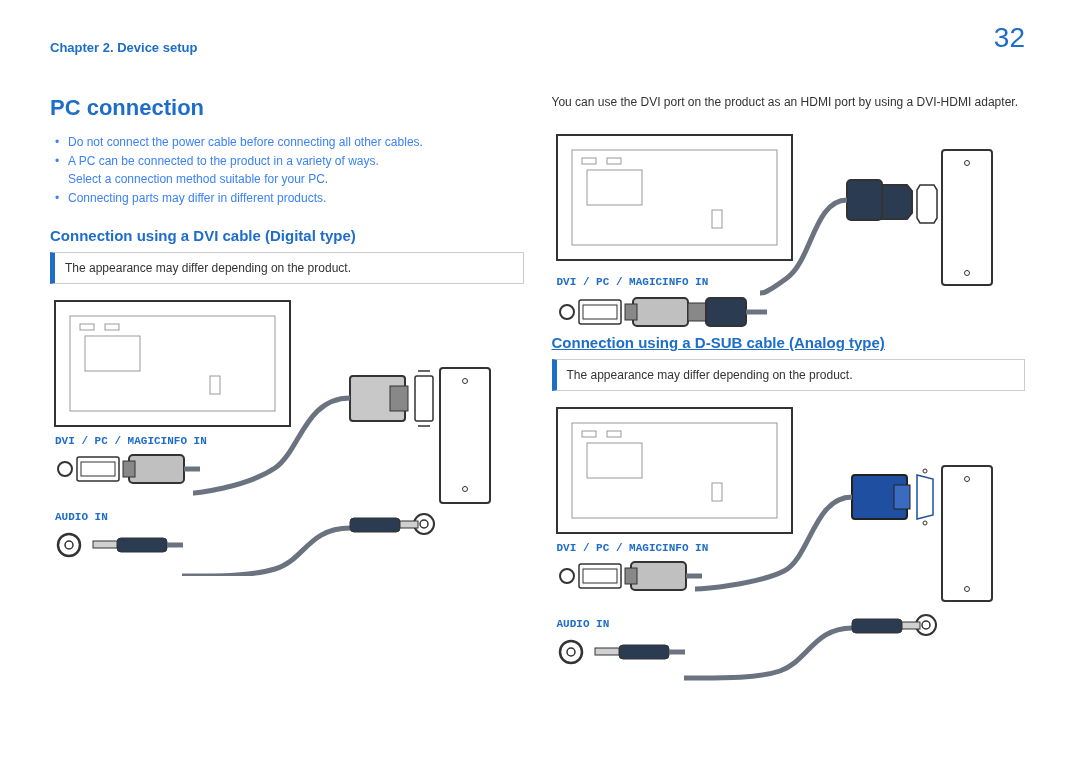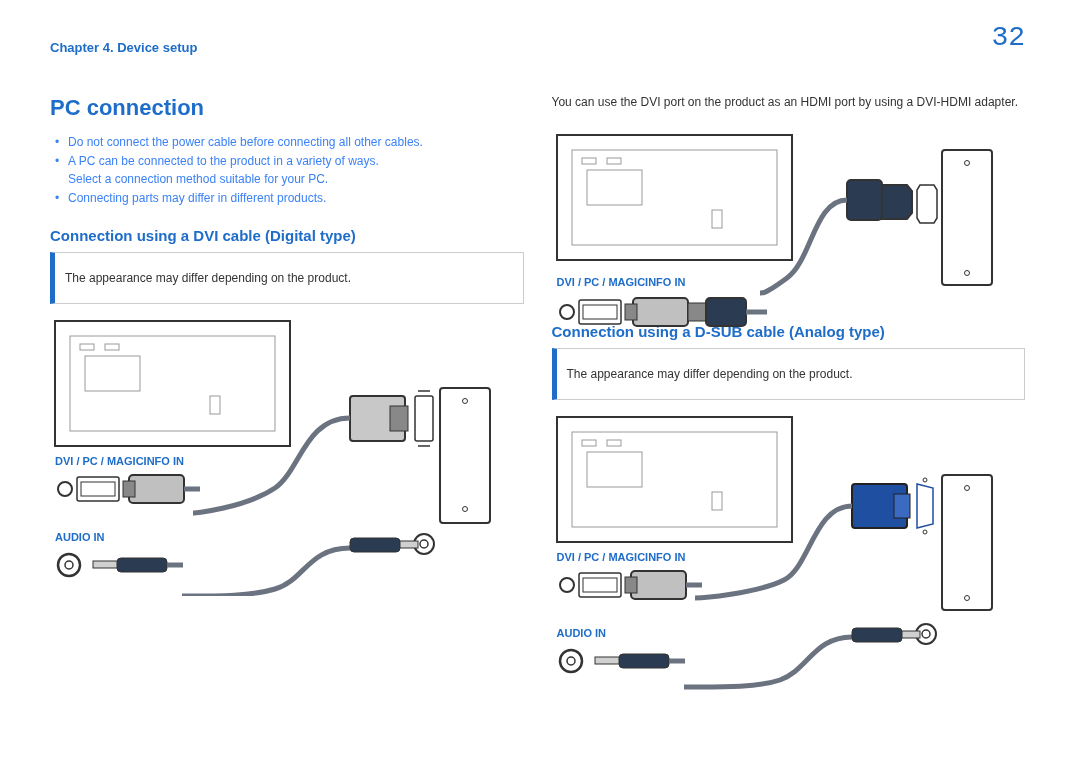--- a/index.html
+++ b/index.html
@@ -21,21 +21,20 @@
     .chapter-title {
       font-size: 13px;
       color: #1e6dc9;
       font-weight: 600;
     }
     .page-number {
       font-size: 28px;
       color: #1e6dc9;
       font-weight: 400;
       margin-top: -18px;
-      font-family: Liberation Mono, monospace;
     }
     .content {
       display: flex;
       gap: 28px;
       padding: 35px 55px 0 50px;
     }
     .left-col { width: 485px; }
     .right-col { width: 485px; }
     .main-heading {
       font-size: 22px;
@@ -62,49 +61,50 @@
     }
     .sub-heading {
       font-size: 15px;
       color: #1e6dc9;
       font-weight: 600;
       margin-bottom: 8px;
     }
     .note-box {
       border: 1px solid #ccc;
       border-left: 5px solid #1e6dc9;
-      padding: 18px 10px;
+      padding: 8px 10px;
       font-size: 12px;
       color: #333;
       margin-bottom: 12px;
     }
     .intro-text {
       font-size: 12px;
       color: #333;
       margin-bottom: 21px;
     }
     .diagram-section {
       margin-bottom: 18px;
+      font-family: Liberation Mono, monospace;
     }
     .port-label {
       font-size: 11px;
       color: #1e6dc9;
       font-weight: 700;
       margin-top: 4px;
       margin-bottom: 2px;
     }
 
     
     svg { display: block; }
   </style>
 </head>
 <body>
 
 <div class="page-header">
-  <div class="chapter-title">Chapter 4. Device setup</div>
+  <div class="chapter-title">Chapter 2. Device setup</div>
   <div class="page-number">32</div>
 </div>
 
 <div class="content">
 
   <div class="left-col">
     <h1 class="main-heading">PC connection</h1>
 
     <ul class="bullet-list">
       <li>
@@ -207,21 +207,21 @@
           <rect x="26" y="15" width="34" height="14" fill="#fff" stroke="#333"></rect>
           <rect x="76" y="8" width="55" height="28" fill="#c0c0c0" stroke="#333" stroke-width="2" rx="4"></rect>
           <rect x="68" y="14" width="12" height="16" fill="#888" stroke="#333"></rect>
           <rect x="131" y="13" width="18" height="18" fill="#888" stroke="#333"></rect>
           <rect x="149" y="8" width="40" height="28" fill="#2b3b52" stroke="#333" stroke-width="2" rx="4"></rect>
           <path d="M 189 22 L 210 22" stroke="#6b7280" stroke-width="5"></path>
         </svg>
       </div>
     </div>
 
-    <h2 class="sub-heading" style="margin-top:19px;">Connection using a D-SUB cable (Analog type)</h2>
+    <h2 class="sub-heading" style="margin-top:30px;text-decoration:underline;">Connection using a D-SUB cable (Analog type)</h2>
     <div class="note-box">The appearance may differ depending on the product.</div>
 
     <div class="diagram-section">
       <svg width="450" height="280">
         <rect x="5" y="5" width="235" height="125" fill="none" stroke="#333" stroke-width="2"></rect>
         <rect x="20" y="20" width="205" height="95" fill="none" stroke="#999" stroke-width="1"></rect>
         <rect x="30" y="28" width="14" height="6" fill="none" stroke="#999"></rect>
         <rect x="55" y="28" width="14" height="6" fill="none" stroke="#999"></rect>
         <rect x="35" y="40" width="55" height="35" fill="none" stroke="#999"></rect>
         <rect x="160" y="80" width="10" height="18" fill="none" stroke="#999"></rect>

